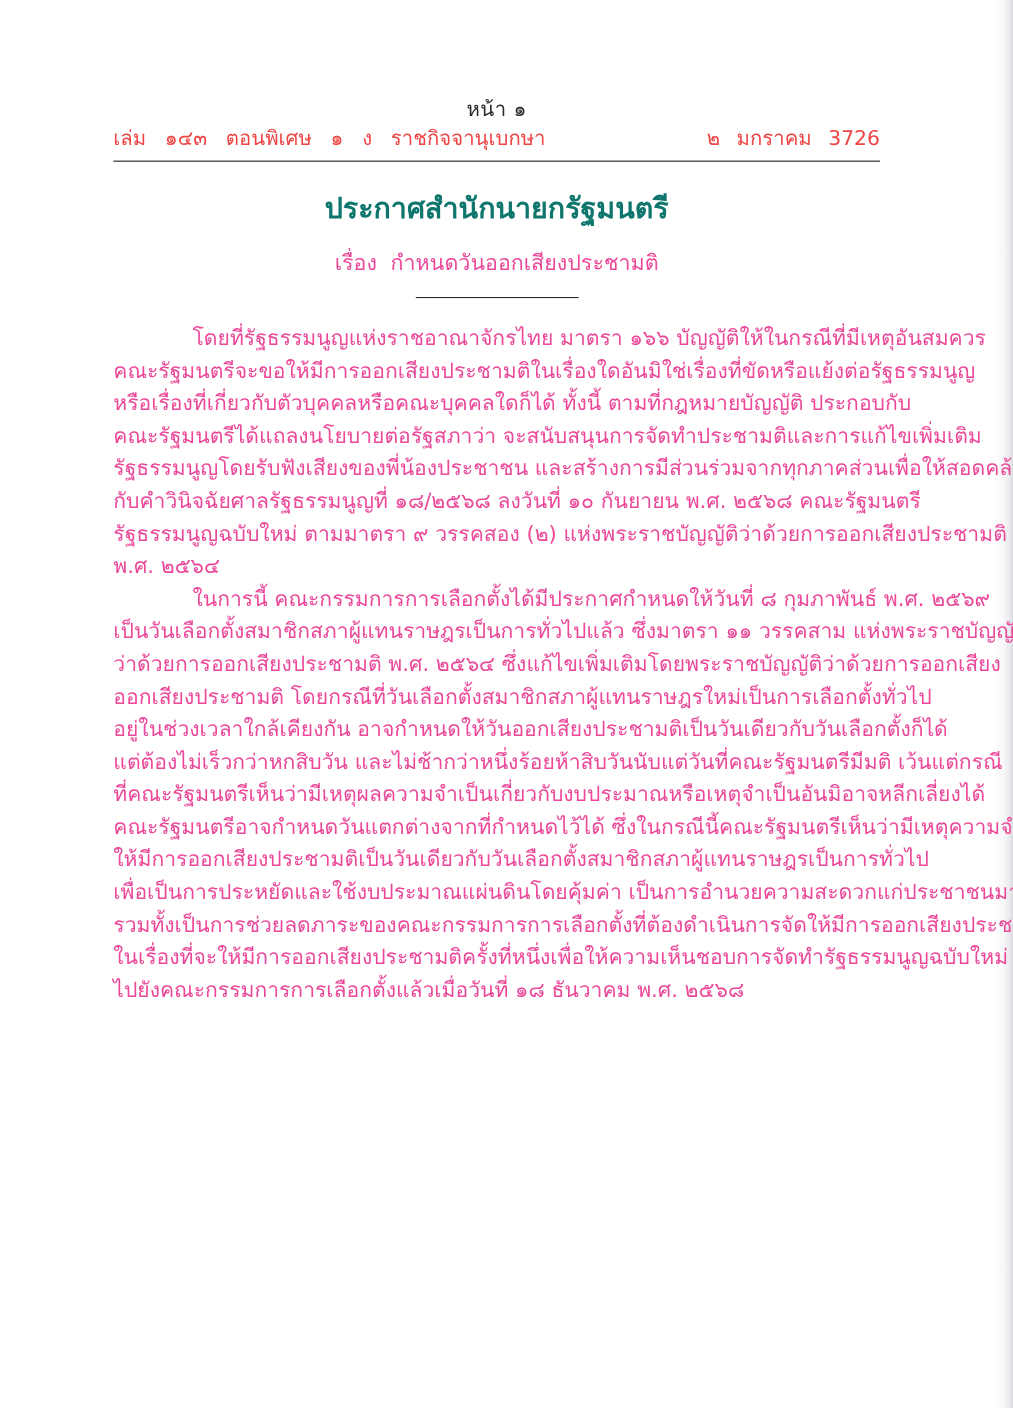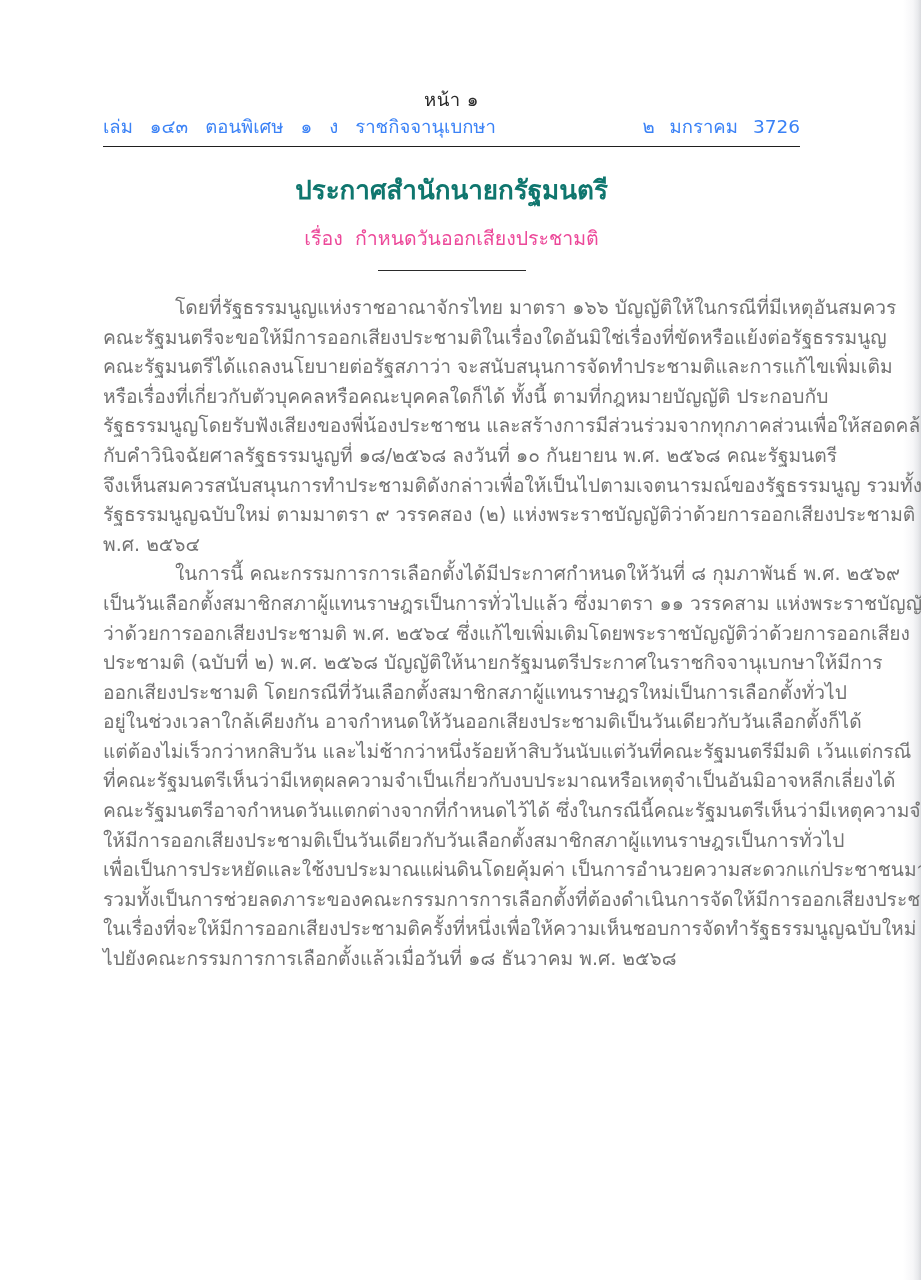--- a/index.html
+++ b/index.html
@@ -56,21 +56,21 @@
     line-height: 1.25;
     color: #2a2a2a;
   }
   .header-row {
     display: flex;
     align-items: baseline;
     justify-content: space-between;
     font-size: 18.5px;
     line-height: 1.3;
     padding-top: 4px;
-    color: #3b82f6;
+    color: #ef4444;
   }
   .header-left {
     display: flex;
     align-items: baseline;
     white-space: nowrap;
   }
   .header-left > span { margin-right: 17px; }
   .header-row-inner {
     position: relative;
     width: 100%;
@@ -109,21 +109,21 @@
     margin: 18px auto 0 auto;
     border: 0;
     border-top: 1.5px solid #2a2a2a;
   }
 
   
   .body-block {
     margin-top: 22px;
     font-size: 19.2px;
     line-height: 29.6px;
-    color: #737373;
+    color: #ec4899;
   }
   .para {
     margin: 0;
     text-align: justify;
     text-justify: inter-word;
   }
   .para + .para {
     margin-top: 0;
   }
   .para .line {
@@ -169,33 +169,31 @@
   <h1 class="doc-title">ประกาศสำนักนายกรัฐมนตรี</h1>
   <div class="doc-subtitle">
     <span>เรื่อง</span>&nbsp;&nbsp;<span>กำหนดวันออกเสียงประชามติ</span>
   </div>
   <hr class="title-rule">
 
   <div class="body-block">
     <p class="para">
         <span class="line indent">โดยที่รัฐธรรมนูญแห่งราชอาณาจักรไทย มาตรา ๑๖๖ บัญญัติให้ในกรณีที่มีเหตุอันสมควร</span>
         <span class="line">คณะรัฐมนตรีจะขอให้มีการออกเสียงประชามติในเรื่องใดอันมิใช่เรื่องที่ขัดหรือแย้งต่อรัฐธรรมนูญ</span>
+        <span class="line">หรือเรื่องที่เกี่ยวกับตัวบุคคลหรือคณะบุคคลใดก็ได้ ทั้งนี้ ตามที่กฎหมายบัญญัติ ประกอบกับ</span>
         <span class="line">คณะรัฐมนตรีได้แถลงนโยบายต่อรัฐสภาว่า จะสนับสนุนการจัดทำประชามติและการแก้ไขเพิ่มเติม</span>
-        <span class="line">หรือเรื่องที่เกี่ยวกับตัวบุคคลหรือคณะบุคคลใดก็ได้ ทั้งนี้ ตามที่กฎหมายบัญญัติ ประกอบกับ</span>
         <span class="line">รัฐธรรมนูญโดยรับฟังเสียงของพี่น้องประชาชน และสร้างการมีส่วนร่วมจากทุกภาคส่วนเพื่อให้สอดคล้อง</span>
         <span class="line">กับคำวินิจฉัยศาลรัฐธรรมนูญที่ ๑๘/๒๕๖๘ ลงวันที่ ๑๐ กันยายน พ.ศ. ๒๕๖๘ คณะรัฐมนตรี</span>
-        <span class="line">จึงเห็นสมควรสนับสนุนการทำประชามติดังกล่าวเพื่อให้เป็นไปตามเจตนารมณ์ของรัฐธรรมนูญ รวมทั้ง</span>
         <span class="line">รัฐธรรมนูญฉบับใหม่ ตามมาตรา ๙ วรรคสอง (๒) แห่งพระราชบัญญัติว่าด้วยการออกเสียงประชามติ</span>
         <span class="line">พ.ศ. ๒๕๖๔</span>
       </p>
     <p class="para">
         <span class="line indent">ในการนี้ คณะกรรมการการเลือกตั้งได้มีประกาศกำหนดให้วันที่ ๘ กุมภาพันธ์ พ.ศ. ๒๕๖๙</span>
         <span class="line">เป็นวันเลือกตั้งสมาชิกสภาผู้แทนราษฎรเป็นการทั่วไปแล้ว ซึ่งมาตรา ๑๑ วรรคสาม แห่งพระราชบัญญัติ</span>
         <span class="line">ว่าด้วยการออกเสียงประชามติ พ.ศ. ๒๕๖๔ ซึ่งแก้ไขเพิ่มเติมโดยพระราชบัญญัติว่าด้วยการออกเสียง</span>
-        <span class="line">ประชามติ (ฉบับที่ ๒) พ.ศ. ๒๕๖๘ บัญญัติให้นายกรัฐมนตรีประกาศในราชกิจจานุเบกษาให้มีการ</span>
         <span class="line">ออกเสียงประชามติ โดยกรณีที่วันเลือกตั้งสมาชิกสภาผู้แทนราษฎรใหม่เป็นการเลือกตั้งทั่วไป</span>
         <span class="line">อยู่ในช่วงเวลาใกล้เคียงกัน อาจกำหนดให้วันออกเสียงประชามติเป็นวันเดียวกับวันเลือกตั้งก็ได้</span>
         <span class="line">แต่ต้องไม่เร็วกว่าหกสิบวัน และไม่ช้ากว่าหนึ่งร้อยห้าสิบวันนับแต่วันที่คณะรัฐมนตรีมีมติ เว้นแต่กรณี</span>
         <span class="line">ที่คณะรัฐมนตรีเห็นว่ามีเหตุผลความจำเป็นเกี่ยวกับงบประมาณหรือเหตุจำเป็นอันมิอาจหลีกเลี่ยงได้</span>
         <span class="line">คณะรัฐมนตรีอาจกำหนดวันแตกต่างจากที่กำหนดไว้ได้ ซึ่งในกรณีนี้คณะรัฐมนตรีเห็นว่ามีเหตุความจำเป็น</span>
         <span class="line">ให้มีการออกเสียงประชามติเป็นวันเดียวกับวันเลือกตั้งสมาชิกสภาผู้แทนราษฎรเป็นการทั่วไป</span>
         <span class="line">เพื่อเป็นการประหยัดและใช้งบประมาณแผ่นดินโดยคุ้มค่า เป็นการอำนวยความสะดวกแก่ประชาชนมากที่สุด</span>
         <span class="line">รวมทั้งเป็นการช่วยลดภาระของคณะกรรมการการเลือกตั้งที่ต้องดำเนินการจัดให้มีการออกเสียงประชามติ</span>
         <span class="line">ในเรื่องที่จะให้มีการออกเสียงประชามติครั้งที่หนึ่งเพื่อให้ความเห็นชอบการจัดทำรัฐธรรมนูญฉบับใหม่</span>
         <span class="line">ไปยังคณะกรรมการการเลือกตั้งแล้วเมื่อวันที่ ๑๘ ธันวาคม พ.ศ. ๒๕๖๘</span>

